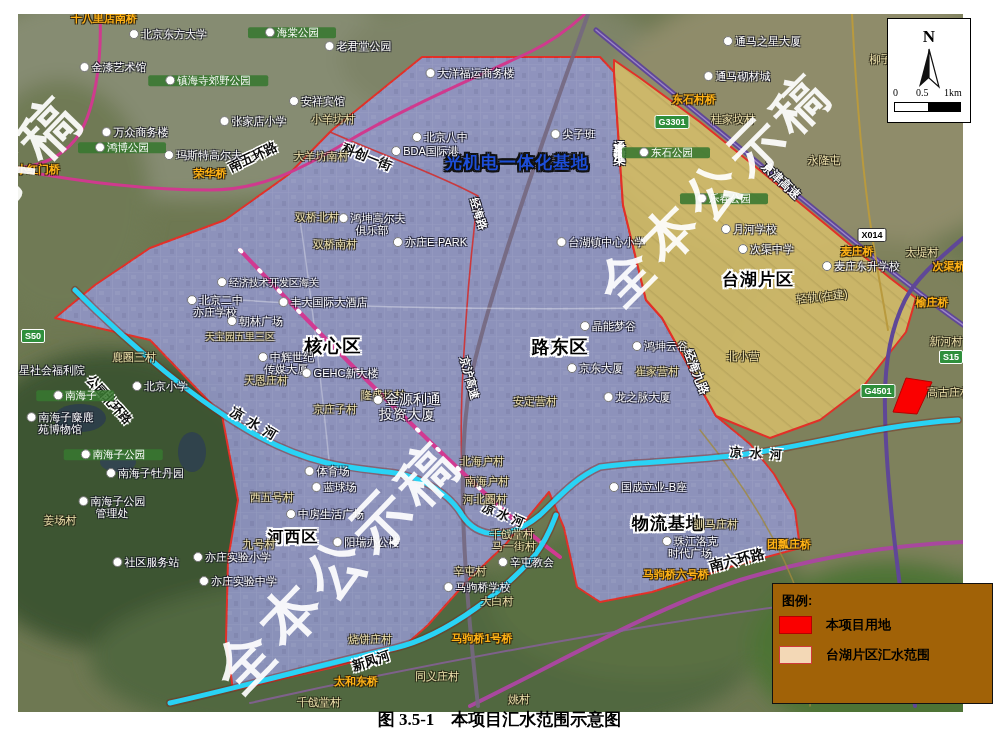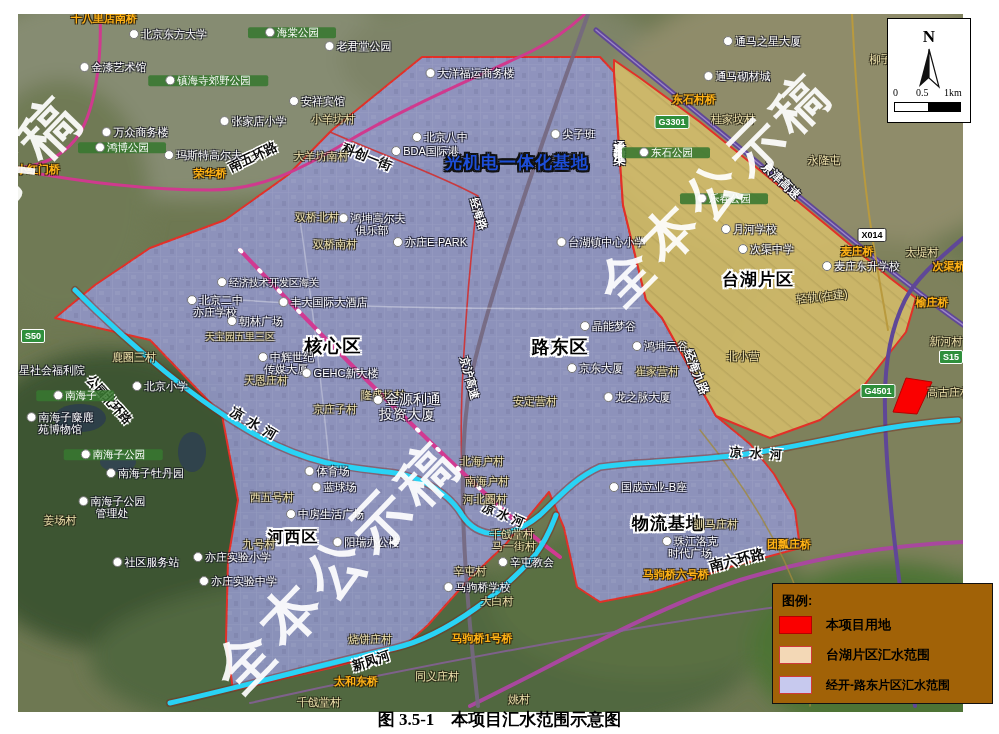--- a/index.html
+++ b/index.html
@@ -296,20 +296,16 @@
   <div class="legend">
     <div class="legend-title">图例:</div>
     <div class="legend-item" style="top:32px;">
       <div class="legend-swatch" style="background: rgb(250, 0, 0); border-color: rgb(181, 0, 0);"></div>
       <div class="legend-label">本项目用地</div>
     </div>
     <div class="legend-item" style="top:62px;">
       <div class="legend-swatch" style="background: rgb(243, 216, 182); border-color: rgb(208, 58, 58);"></div>
       <div class="legend-label">台湖片区汇水范围</div>
     </div>
-    <div class="legend-item" style="top:92px;">
-      <div class="legend-swatch" style="background: rgb(199, 201, 238); border-color: rgb(208, 58, 58);"></div>
-      <div class="legend-label" style="font-size:12px;">经开-路东片区汇水范围</div>
-    </div>
   </div>
 
   <div class="caption">图 3.5-1　本项目汇水范围示意图</div>
 </div>
 
 </body></html>

